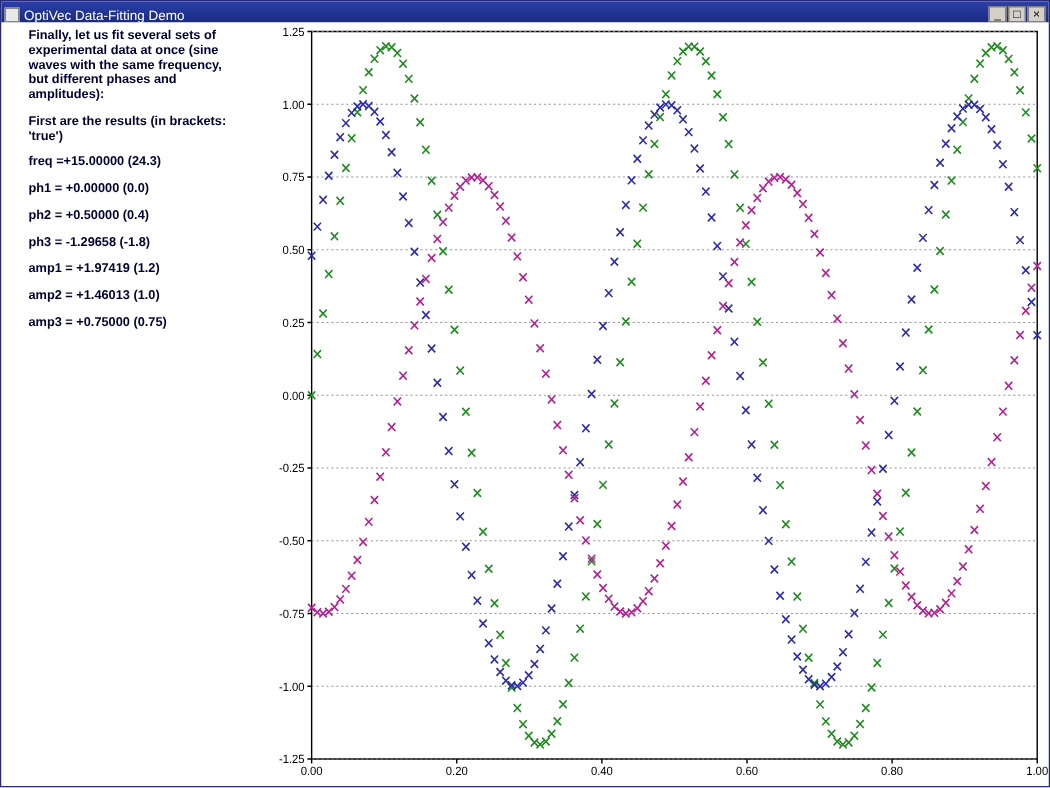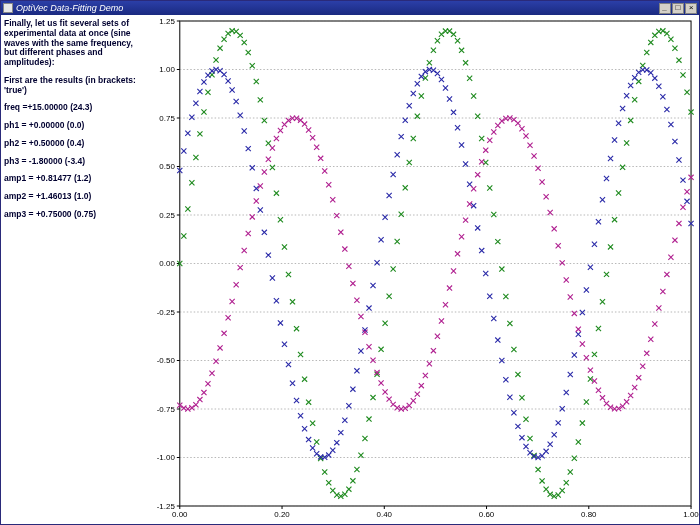--- a/index.html
+++ b/index.html
@@ -13,24 +13,23 @@
   .window {
     width: 700px; height: 525px;
     display: flex; flex-direction: column;
     border: 1px solid #2a2a7a;
     box-sizing: border-box;
   }
   .titlebar {
     height: 14px;
     background: linear-gradient(#2b3fa8, #1a2a80);
     color: #fff;
-    display: flex; align-items: center;
+    display: flex; align-items: flex-end;
     font-size: 9px;
     padding: 0 2px;
-    font-style: italic;
   }
   .titlebar .icon {
     width: 10px; height: 10px;
     background: #e8e8e8;
     margin-right: 3px;
     border: 1px solid #888;
     box-sizing: border-box;
   }
   .titlebar .title { flex: 1; }
   .titlebar .winbtns { display: flex; gap: 1px; }
@@ -43,21 +42,21 @@
     font-size: 8px; color: #000; line-height: 1;
     cursor: pointer;
   }
   .body {
     flex: 1;
     display: flex;
     background: #fff;
   }
   .sidebar {
     width: 135px;
-    padding: 4px 3px;
+    padding: 4px 18px;
     color: #000030;
     font-weight: bold;
     font-size: 8.5px;
     line-height: 1.15;
   }
   .sidebar p { margin: 0 0 8px 0; }
   .chart-area {
     flex: 1;
     position: relative;
   }
@@ -80,22 +79,22 @@
       <div class="winbtn">×</div>
     </div>
   </div>
   <div class="body">
     <div class="sidebar">
       <p>Finally, let us fit several sets of experimental data at once (sine waves with the same frequency, but different phases and amplitudes):</p>
       <p>First are the results (in brackets: 'true')</p>
       <p>freq =+15.00000 (24.3)</p>
       <p>ph1  = +0.00000 (0.0)</p>
       <p>ph2  = +0.50000 (0.4)</p>
-      <p>ph3  = -1.80000 (-3.4)</p>
-      <p>amp1 = +0.81477 (1.2)</p>
+      <p>ph3  = -1.29658 (-1.8)</p>
+      <p>amp1 = +1.97419 (1.2)</p>
       <p>amp2 = +1.46013 (1.0)</p>
       <p>amp3 = +0.75000 (0.75)</p>
     </div>
     <div class="chart-area">
       <svg class="chart" id="chart" viewBox="0 0 560 509" preserveAspectRatio="none">
           <rect x="38" y="6" width="514" height="485" fill="none" stroke="#000" stroke-width="1"></rect>
           <line x1="38" y1="491" x2="552" y2="491" class="grid-line"></line>
           <line x1="35" y1="491" x2="38" y2="491" class="axis-line"></line>
           <text x="33" y="494" class="tick-label" text-anchor="end">-1.25</text>
           <line x1="38" y1="442.5" x2="552" y2="442.5" class="grid-line"></line>

